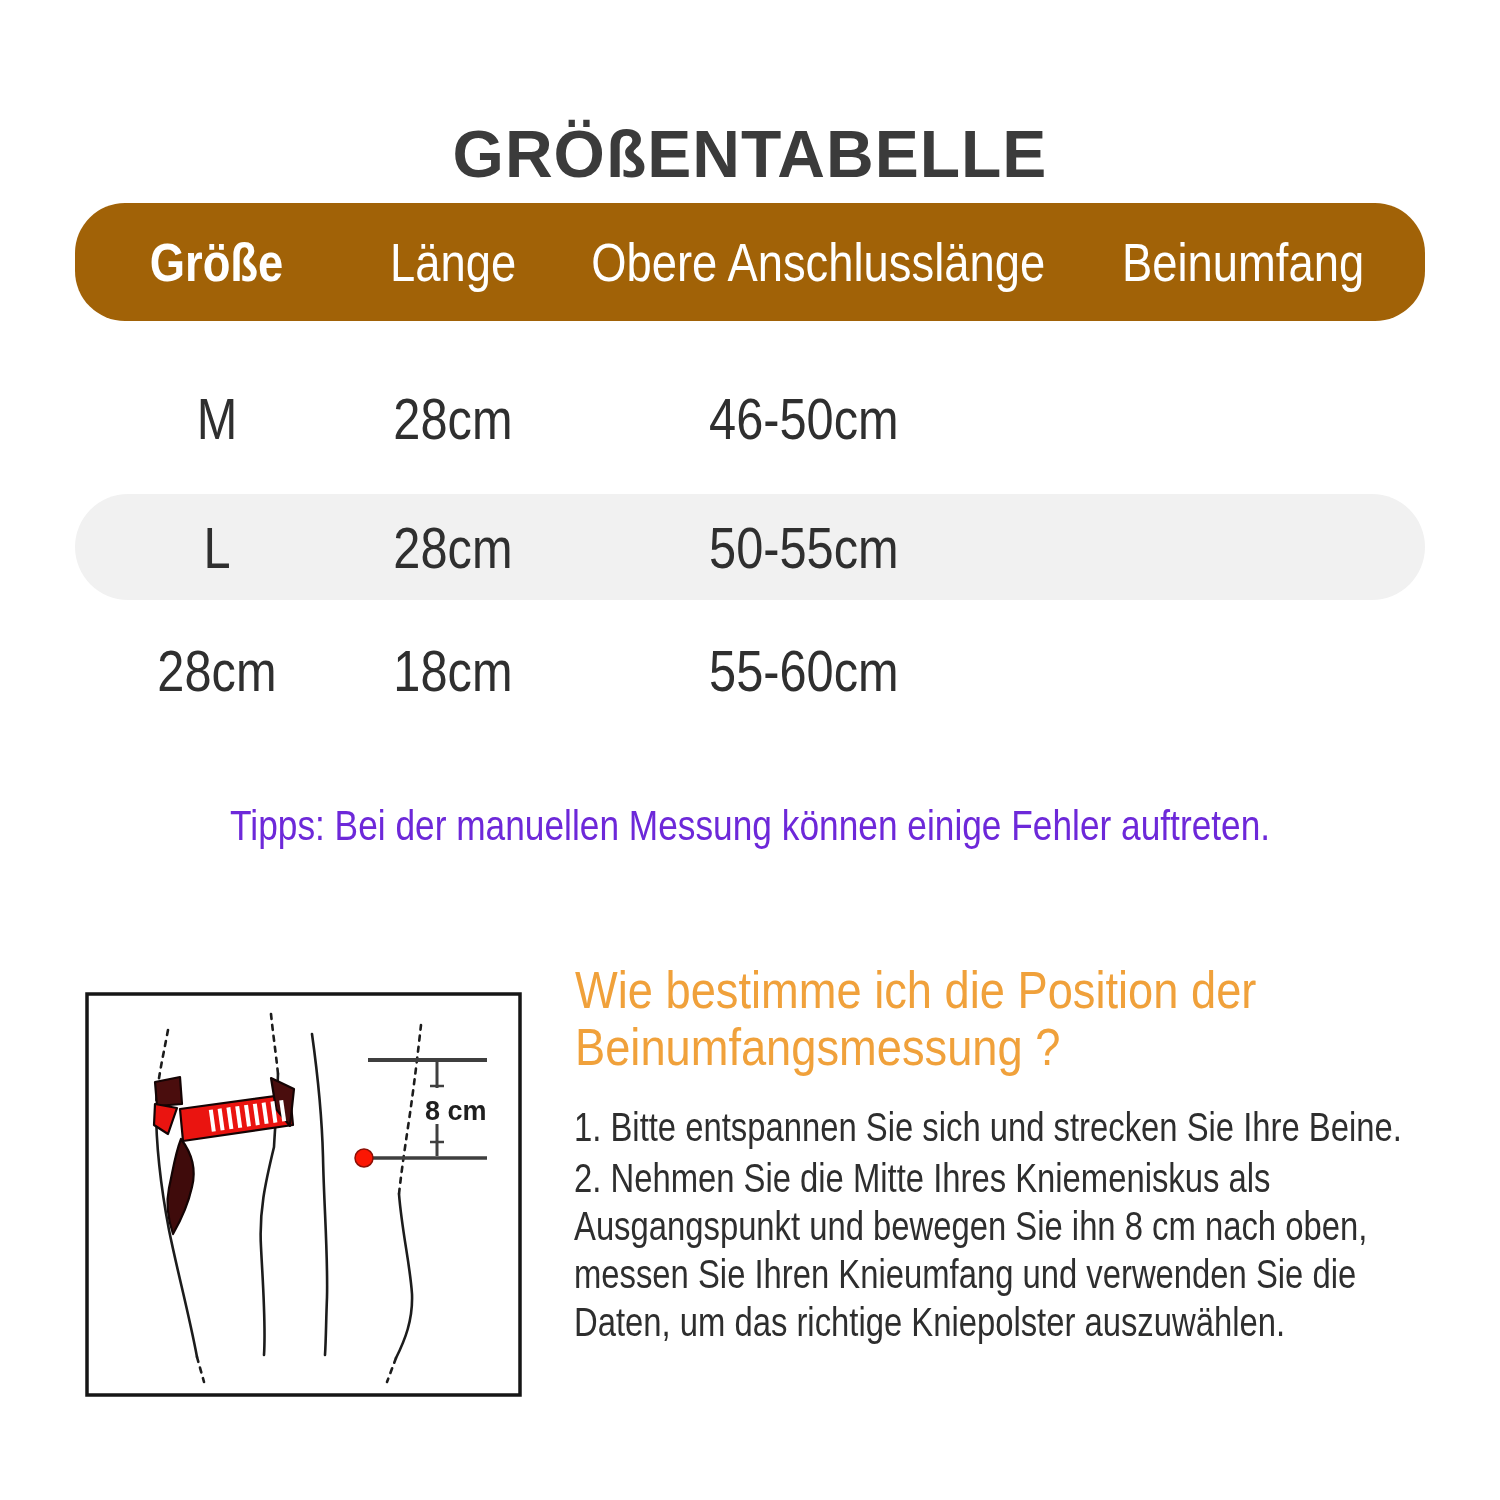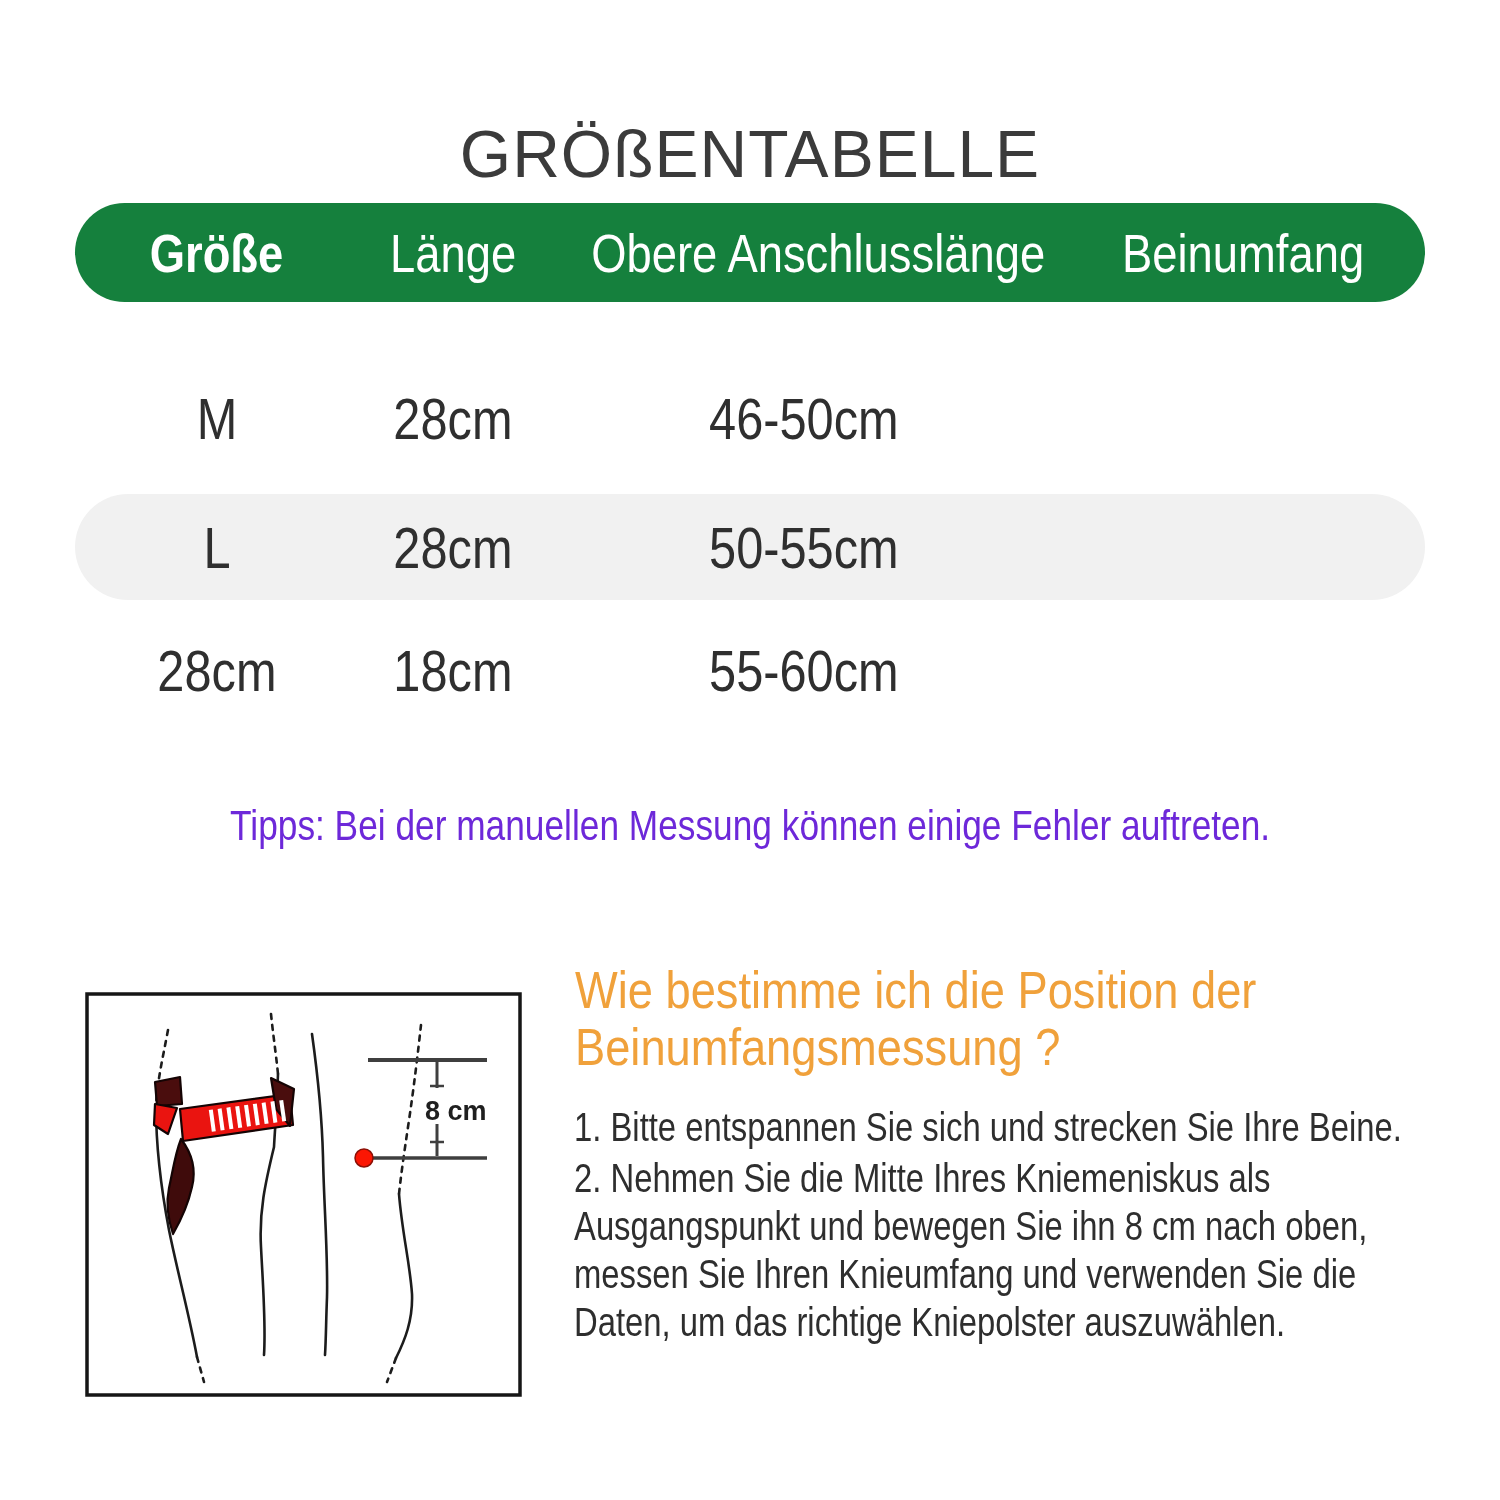--- a/index.html
+++ b/index.html
@@ -7,34 +7,34 @@
     width:1500px; height:1500px; position:relative;
     background:#ffffff; overflow:hidden;
     font-family:"Liberation Sans", sans-serif;
     color:#333333;
   }
   
   .cond      { display:inline-block; transform:scaleX(0.84); transform-origin:center center; white-space:nowrap; }
 
   .title {
     position:absolute; top:72px; left:0; right:0;
-    text-align:center; font-size:66px; font-weight:normal;
+    text-align:center; font-size:66px; font-weight:bold;
     color:#3b3b3b; letter-spacing:1px;
   }
 
   .grid-row {
     position:absolute; left:75px; width:1350px;
     display:grid; grid-template-columns:21% 14% 38% 27%;
     align-items:center;
   }
   .grid-row .cell { text-align:center; }
 
   .thead {
-    top:203px; height:99px;
-    background:#15803d; border-radius:50px;
+    top:203px; height:118px;
+    background:#a16207; border-radius:50px;
     color:#ffffff; font-size:54px;
   }
   .thead .cell-size { font-weight:bold; }
 
   .trow { font-size:58px; color:#2f2f2f; }
   .row-m  { top:376px; height:84px; }
   .row-l  { top:494px; height:106px; background:#f1f1f1; border-radius:53px; }
   .row-xl { top:628px; height:84px; }
 
   .tips {

